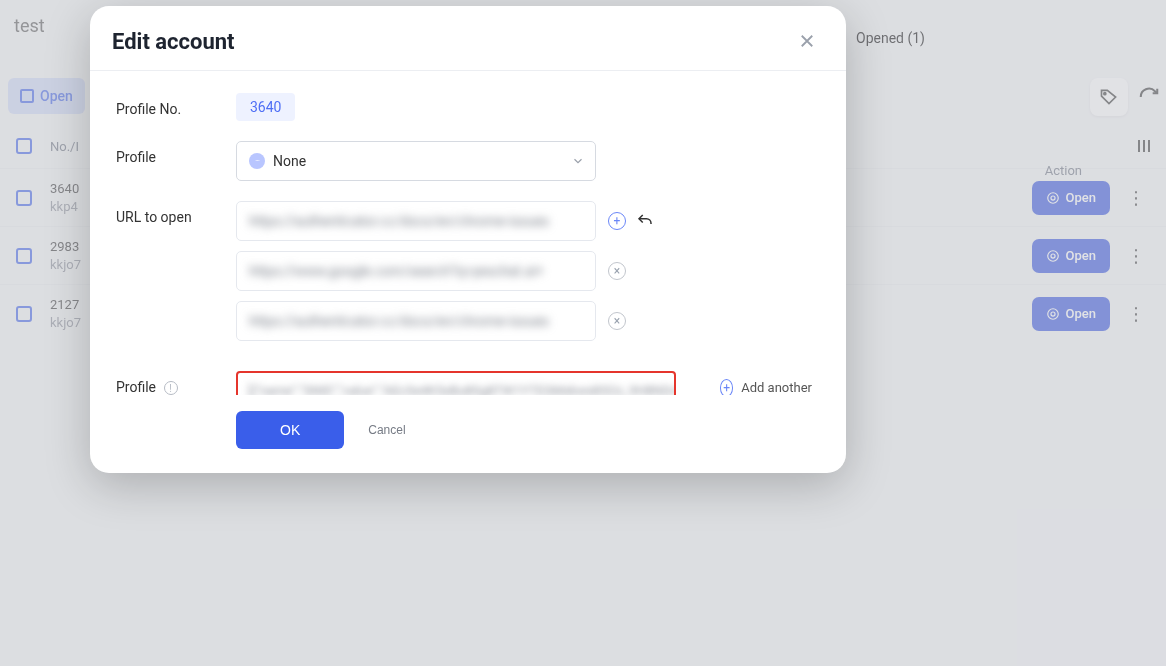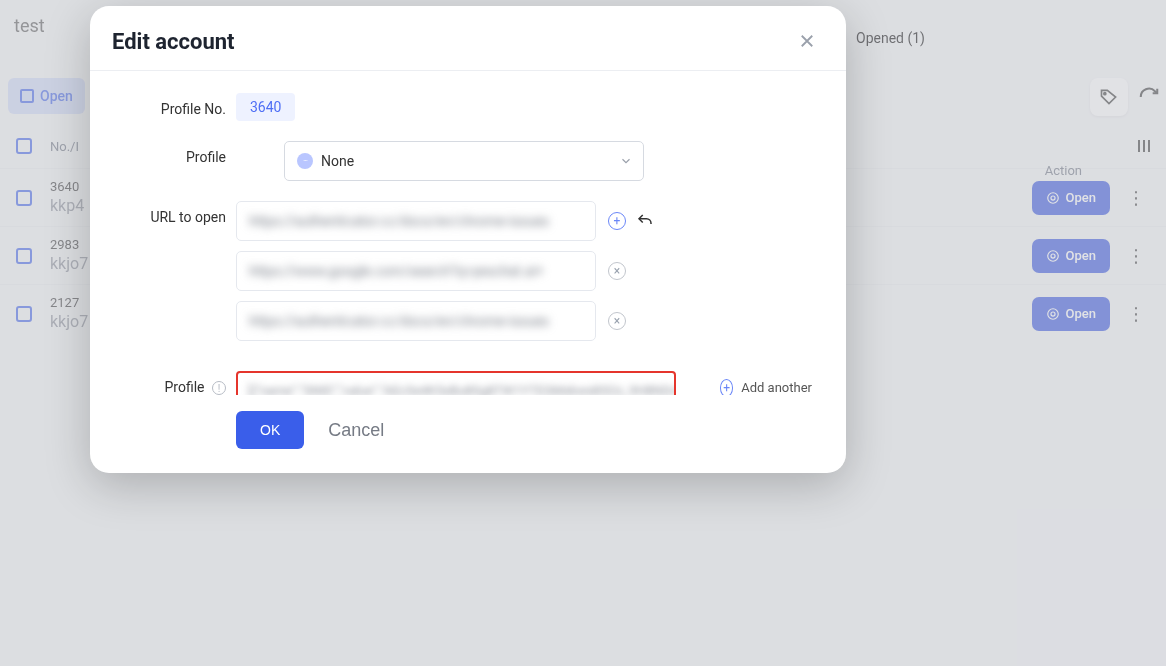--- a/index.html
+++ b/index.html
@@ -93,21 +93,21 @@
 
   .rows {
     position: absolute; left:0; right:0; top: 168px;
   }
   .row {
     display:flex; align-items:center; height:58px; padding:0 16px;
     border-top: 1px solid rgba(0,0,0,0.03);
   }
   .row .cbx { width:16px; height:16px; border:2px solid #3a5eea; border-radius:3px; margin-right:18px;}
   .row .meta { font-size:13px; color:#333; line-height:1.35;}
-  .row .meta .sub { color:#8a8f99; font-size:16px;}
+  .row .meta .sub { color:#8a8f99; font-size:13px;}
   .row .spacer { flex:1; }
   .row .open-btn {
     background:#2f4fe0; color:#fff; font-size:13px; font-weight:500;
     height:34px; padding:0 14px; border-radius:7px;
     display:inline-flex; align-items:center; gap:6px;
   }
   .row .more { width:28px; text-align:center; color:#333; font-size:18px; margin-left:12px; cursor:pointer;}
 
   
   .overlay {
@@ -140,21 +140,20 @@
 
   .modal-body {
     flex:1; overflow:auto; padding: 22px 26px 8px 26px;
   }
   .frow {
     display:flex; margin-bottom: 20px;
     align-items:flex-start;
   }
   .flabel {
     width: 120px;
-    text-align: right;
     padding-right: 10px;
     color:#333;
     font-size:14px;
     padding-top:8px;
   }
   .fcontrol { flex:1; }
   .f-extra { width: 110px; padding-left: 10px; display:flex; align-items:flex-start; gap:8px; padding-top:8px;}
 
   .badge-profile {
     display:inline-block;
@@ -168,21 +167,20 @@
   .select {
     width: 360px;
     height:40px;
     border:1px solid #d6dae1;
     border-radius:5px;
     display:flex; align-items:center;
     padding:0 12px;
     font-size:14px; color:#333;
     position:relative;
     background:#fff;
-    margin-left:48px;
   }
   .select .dot {
     width:16px; height:16px; border-radius:50%;
     background:#b9c6ff; margin-right:8px;
     display:flex; align-items:center; justify-content:center;
   }
   .select .dot::after { content:"···"; color:#fff; font-size:9px; letter-spacing:-1px;}
   .select .chev { position:absolute; right:10px; color:#9aa0ab; }
 
   .url-input {
@@ -238,26 +236,26 @@
   }
 
   .add-cookie { display:flex; align-items:flex-start; gap:8px; font-size:13px; color:#555; line-height:1.4;}
 
   .modal-foot {
     padding: 16px 26px 24px 26px;
     display:flex; align-items:center; gap:24px;
   }
   .btn-primary {
     background:#3a5eea; color:#fff; font-size:14px; font-weight:500;
-    height:38px; padding:0 24px; border:none; border-radius:6px;
+    height:38px; padding:0 44px; border:none; border-radius:6px;
     cursor:pointer;
     margin-left: 120px;
   }
   .btn-cancel {
-    background:none; border:none; color:#767b85; font-size:18px; cursor:pointer;
+    background:none; border:none; color:#767b85; font-size:12px; cursor:pointer;
   }
 
   svg { display:block; }
 </style>
 </head>
 <body>
 
 <div class="bg">
   <div class="bg-header">
     <span class="bg-tab-test">test</span>

